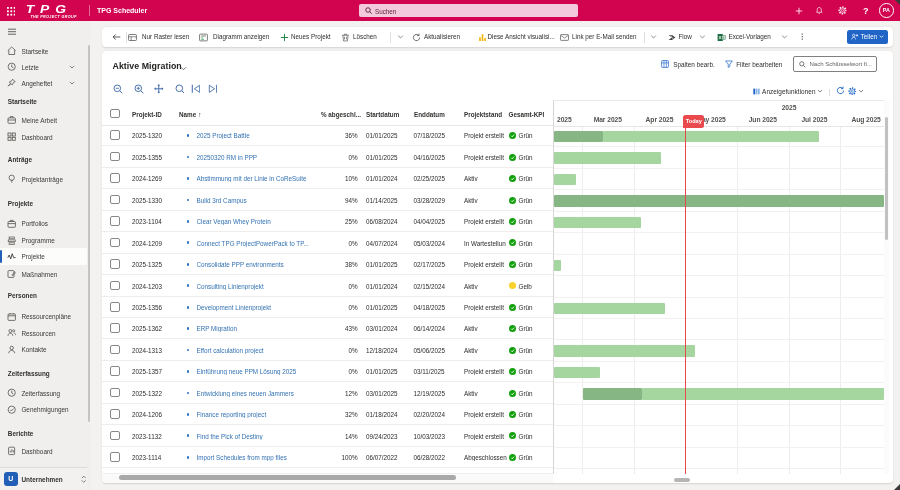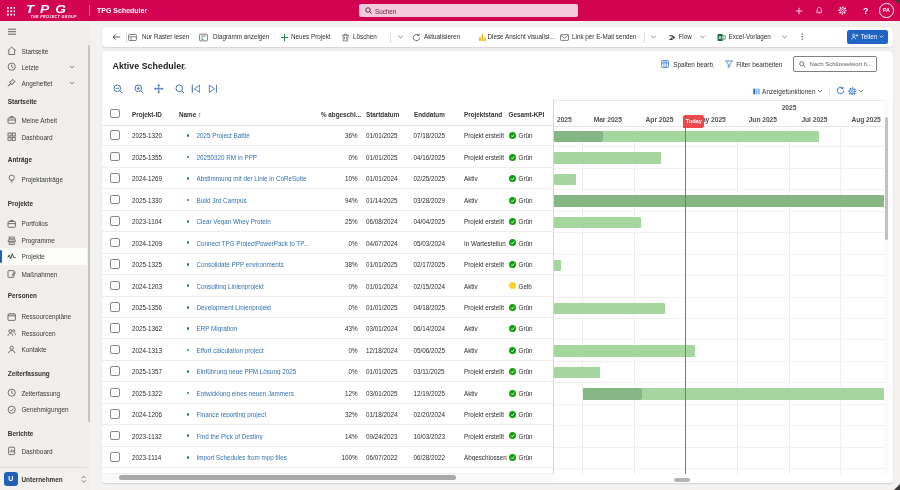--- a/index.html
+++ b/index.html
@@ -322,21 +322,21 @@
       <svg width="8" height="8" viewBox="0 0 10 10" style="vertical-align:-1.5px">
         <circle cx="3.4" cy="3" r="1.5" fill="none" stroke="#fff" stroke-width="0.9"></circle>
         <path d="M1 8c0-1.6 1-2.6 2.4-2.6S5.8 6.4 5.8 8" fill="none" stroke="#fff" stroke-width="0.9"></path>
         <path d="M7.5 1.5v3M6 3h3" stroke="#fff" stroke-width="0.9"></path>
       </svg>
       Teilen <svg width="5" height="5" viewBox="0 0 8 8" style="vertical-align:0.5px">
         <path d="M1.2 2.6L4 5.4l2.8-2.8" stroke="#fff" stroke-width="1.3" fill="none"></path>
       </svg></div>
 </div>
 <div id="maincard">
-<div id="viewtitle">Aktive Scheduler</div>
+<div id="viewtitle">Aktive Migration</div>
 <svg style="position:absolute;left:77.5px;top:13.5px" width="7" height="7" viewBox="0 0 8 8">
       <path d="M1.2 2.6L4 5.4l2.8-2.8" stroke="#605e5c" stroke-width="1" fill="none"></path>
     </svg>
 <svg class="zic" style="left:11.25px" viewBox="0 0 9.5 9.5">
       <circle cx="4.3" cy="4.3" r="3.3" fill="none" stroke="#4a72ae" stroke-width="1"></circle>
       <line x1="2.7" y1="4.3" x2="5.9" y2="4.3" stroke="#4a72ae" stroke-width="0.9"></line>
       <line x1="6.7" y1="6.7" x2="9.3" y2="9.3" stroke="#4a72ae" stroke-width="1"></line>
     </svg>
 <svg class="zic" style="left:32.25px" viewBox="0 0 9.5 9.5">
       <circle cx="4.3" cy="4.3" r="3.3" fill="none" stroke="#4a72ae" stroke-width="1"></circle>

